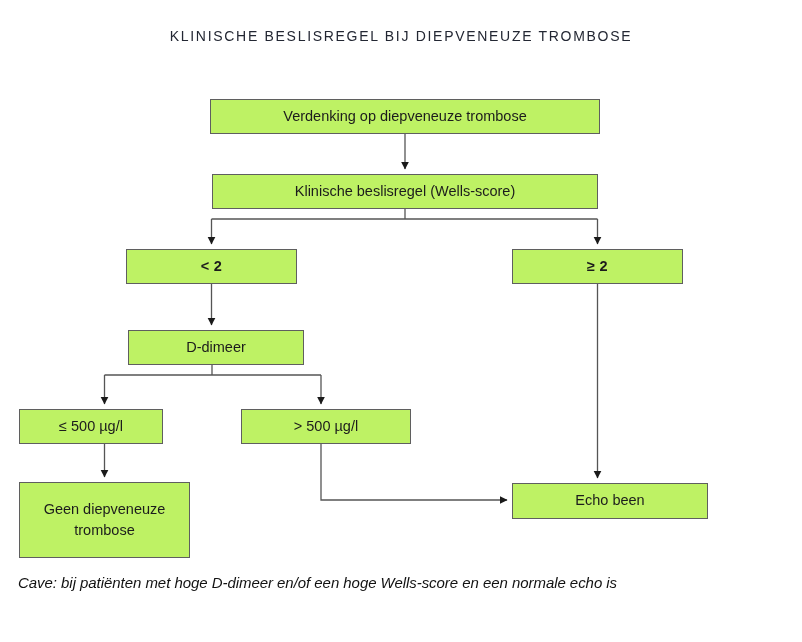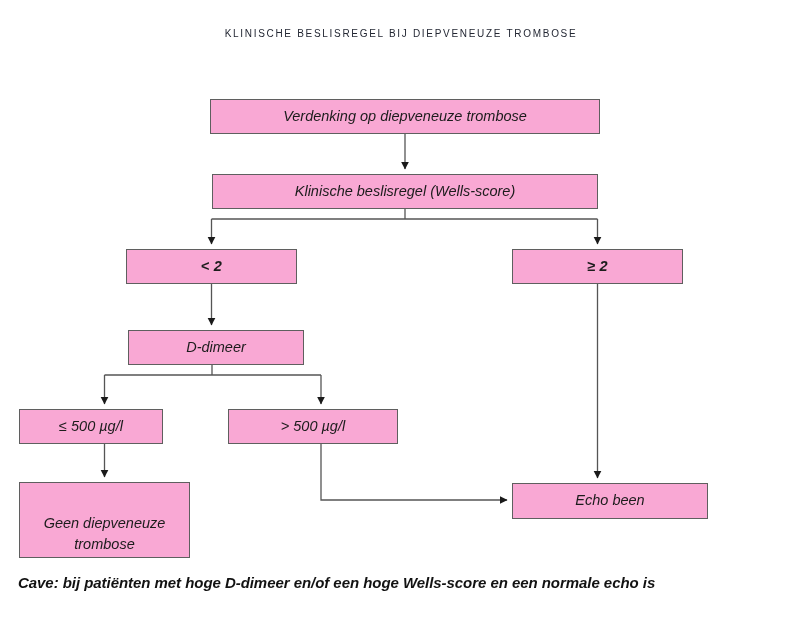--- a/index.html
+++ b/index.html
@@ -26,21 +26,21 @@
     height: 642px;
   }
 
   
   .chart-title {
     position: absolute;
     left: 0;
     top: 28px;
     width: 802px;
     text-align: center;
-    font-size: 10px;
+    font-size: 14px;
     letter-spacing: 1.7px;
     font-weight: 500;
     color: #232733;
     text-transform: uppercase;
     white-space: nowrap;
   }
 
   
   #connectors {
     position: absolute;
@@ -49,61 +49,60 @@
     width: 802px;
     height: 642px;
     pointer-events: none;
   }
 
   
   .node {
     position: absolute;
     box-sizing: border-box;
     border: 1.3px solid #5f5f5f;
-    background: #f9a8d4;
+    background: #bef264;
     display: flex;
     align-items: center;
     justify-content: center;
     text-align: center;
     font-size: 14.5px;
     line-height: 1.45;
     color: #1c1c1c;
     padding: 2px 6px;
-    font-style: italic;
   }
   .node.bold {
     font-weight: 700;
     letter-spacing: 0.3px;
   }
   .node-label {
     display: block;
     white-space: pre-line;
   }
 
   
   #node-suspicion   { left: 210px; top: 99px;  width: 390px; height: 35px; }
   #node-wells       { left: 212px; top: 174px; width: 386px; height: 35px; }
   #node-score-low   { left: 126px; top: 249px; width: 171px; height: 35px; }
   #node-score-high  { left: 512px; top: 249px; width: 171px; height: 35px; }
   #node-ddimer      { left: 128px; top: 330px; width: 176px; height: 35px; }
   #node-ddimer-low  { left: 19px;  top: 409px; width: 144px; height: 35px; }
-  #node-ddimer-high { left: 228px; top: 409px; width: 170px; height: 35px; }
-  #node-no-dvt      { left: 19px;  top: 482px; width: 171px; height: 76px; align-items: flex-end; }
+  #node-ddimer-high { left: 241px; top: 409px; width: 170px; height: 35px; }
+  #node-no-dvt      { left: 19px;  top: 482px; width: 171px; height: 76px; }
   #node-echo        { left: 512px; top: 483px; width: 196px; height: 36px; }
 
   
   .footnote {
     position: absolute;
     left: 18px;
     top: 571px;
     width: 772px;
     font-size: 15px;
     line-height: 1.55;
     font-style: italic;
-    font-weight: 700;
+    font-weight: 400;
     color: #121212;
     letter-spacing: -0.05px;
   }
 </style>
 </head>
 <body>
 
 <div id="flowchart-root">
 
   <div class="chart-title">KLINISCHE BESLISREGEL BIJ DIEPVENEUZE TROMBOSE</div>

